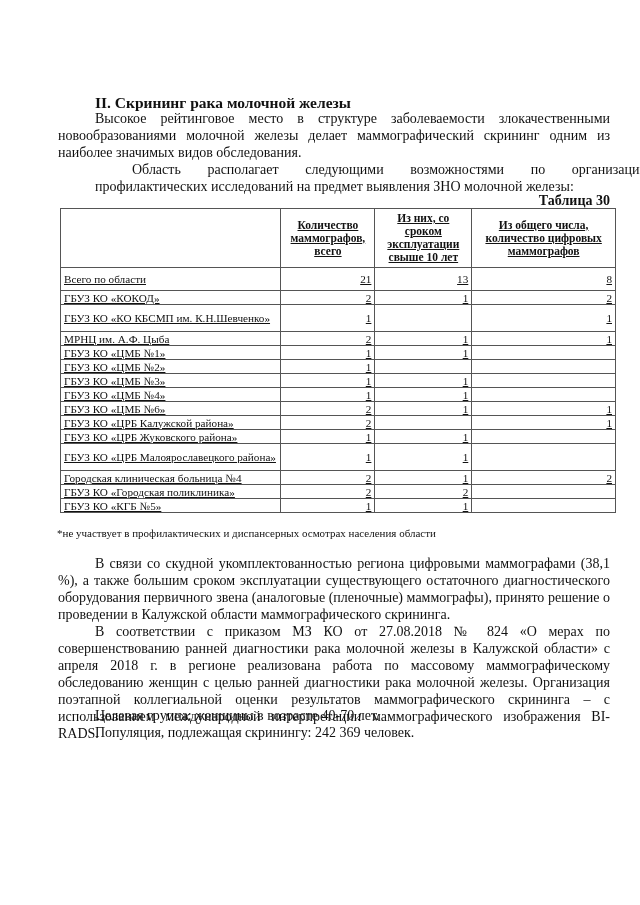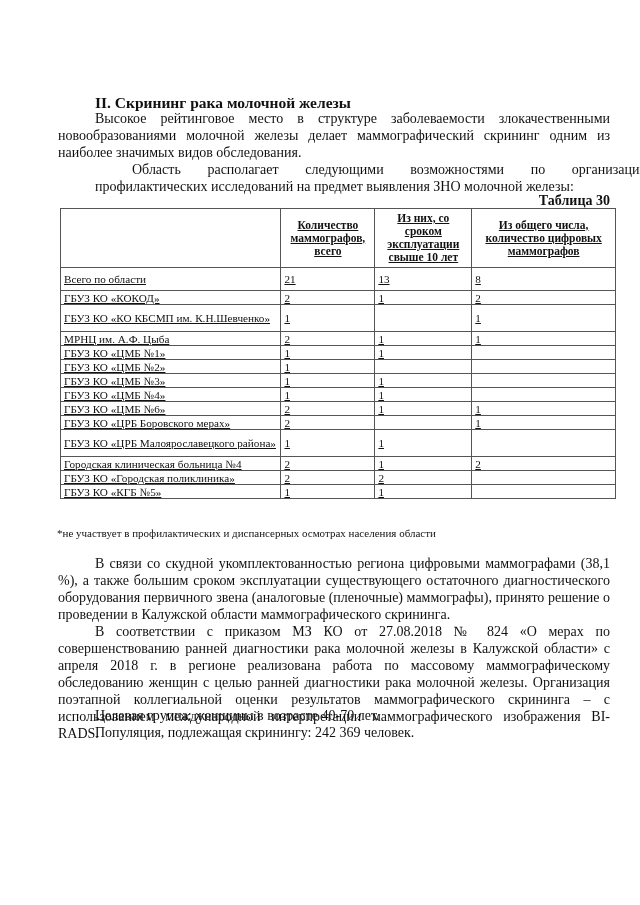--- a/index.html
+++ b/index.html
@@ -9,21 +9,21 @@
   .heading { position: absolute; left: 95px; top: 94px; font-size: 15.5px; font-weight: bold; }
   .para { position: absolute; left: 58px; width: 552px; font-size: 14px; line-height: 17px;
           text-align: justify; text-indent: 37px; margin: 0; }
   .p1 { top: 110px; }
   .p2 { top: 161px; margin-left: 37px; }
   .table-caption { position: absolute; right: 30px; top: 193px; font-size: 14px; font-weight: bold; }
   table.data { position: absolute; left: 60px; top: 208px; width: 556px; border-collapse: collapse;
                font-size: 11.2px; line-height: 12px; text-decoration: underline; }
   table.data td, table.data th { border: 1px solid #555; padding: 0 3px; }
   table.data th { font-weight: bold; text-align: center; vertical-align: middle; font-size: 11.5px; height: 58px; line-height: 13px; }
-  table.data td.num { text-align: left; }
+  table.data td.num { text-align: right; }
   table.data td.name { text-align: left; }
   tr.total td { height: 22px; }
   tr.row td { height: 13px; }
   tr.row.tall td { height: 26px; }
   .footnote { position: absolute; left: 57px; top: 527px; font-size: 11px; }
   .p3 { top: 555px; }
   .p4 { top: 623px; }
   .p5 { top: 707px; }
   .p6 { top: 724px; }
 </style>
@@ -100,24 +100,30 @@
         <td class="num">1</td>
         <td class="num"></td>
       </tr>
       <tr class="row">
         <td class="name">ГБУЗ КО «ЦМБ №6»</td>
         <td class="num">2</td>
         <td class="num">1</td>
         <td class="num">1</td>
       </tr>
       <tr class="row">
-        <td class="name">ГБУЗ КО «ЦРБ Боровского мерах»</td>
+        <td class="name">ГБУЗ КО «ЦРБ Калужской района»</td>
         <td class="num">2</td>
         <td class="num"></td>
         <td class="num">1</td>
+      </tr>
+      <tr class="row">
+        <td class="name">ГБУЗ КО «ЦРБ Жуковского района»</td>
+        <td class="num">1</td>
+        <td class="num">1</td>
+        <td class="num"></td>
       </tr>
       <tr class="row tall">
         <td class="name">ГБУЗ КО «ЦРБ Малоярославецкого района»</td>
         <td class="num">1</td>
         <td class="num">1</td>
         <td class="num"></td>
       </tr>
       <tr class="row">
         <td class="name">Городская клиническая больница №4</td>
         <td class="num">2</td>

